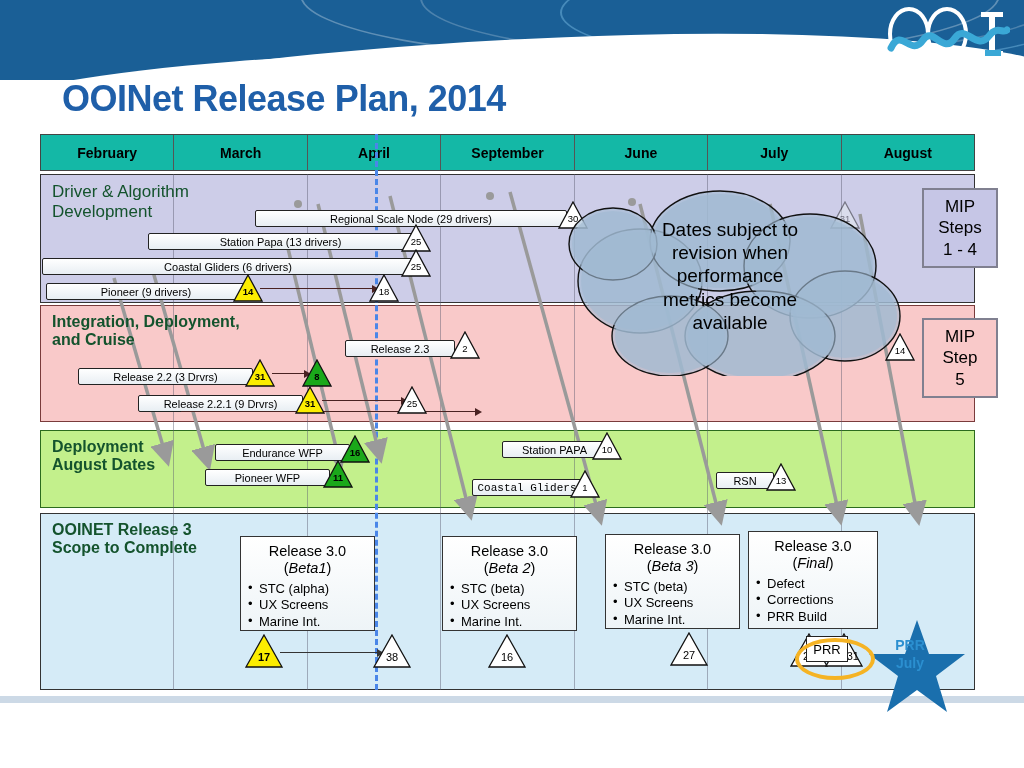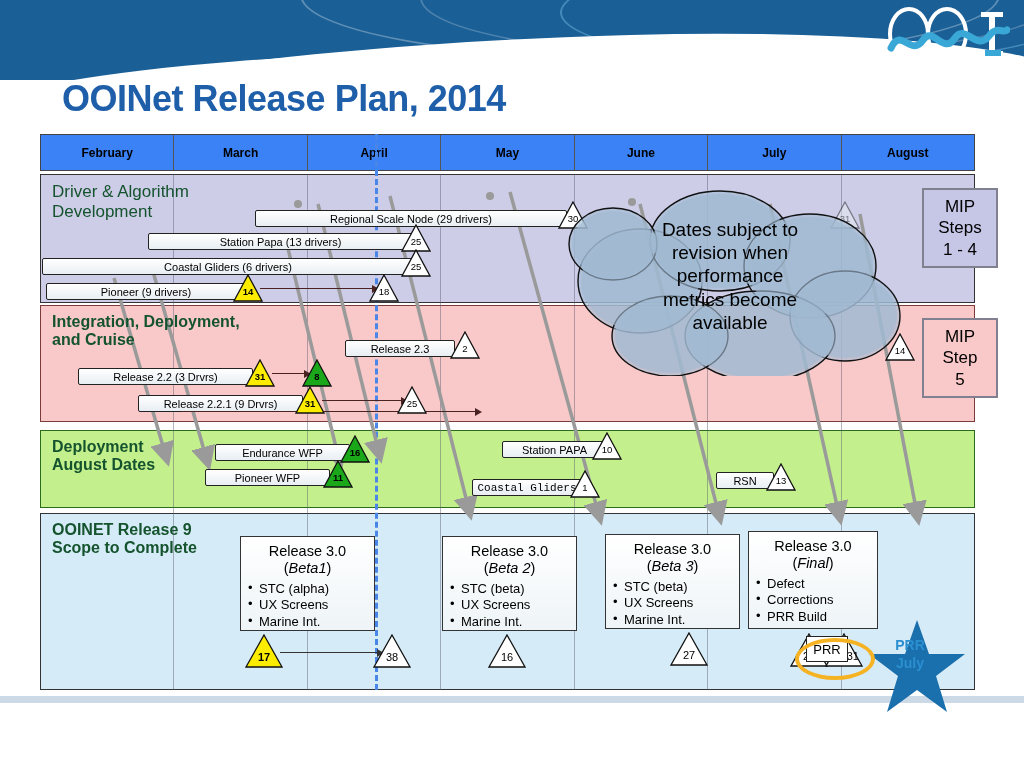--- a/index.html
+++ b/index.html
@@ -40,22 +40,22 @@
     font-size:36px; font-weight:bold; color:#1f5fa9;
     letter-spacing:-0.5px;
   }
   
   #month-header {
     position:absolute; left:40px; top:134px; width:935px; height:37px;
     display:flex; border:1px solid #444; background:#dee2ef;
   }
   #month-header .mh {
     flex:1 1 0; display:flex; align-items:center; justify-content:center;
-    font-size:12px; font-weight:bold; color:#000;
-    border-right:1px solid #555; background:#3b82f6;
+    font-size:14px; font-weight:bold; color:#000;
+    border-right:1px solid #555; background:#14b8a6;
   }
   #month-header .mh:last-child { border-right:none; }
   
   #chart { position:absolute; left:40px; top:174px; width:935px; height:516px; }
   .band {
     position:absolute; left:0; width:935px;
     border:1px solid #333;
   }
   #band-driver { top:0;   height:129px; background:#cdcde8; }
   #band-integ  { top:131px; height:117px; background:#f9c9c9; border-color:#7a3b3b; }
@@ -166,21 +166,21 @@
   <path d="M6 42 C16 20, 26 52, 38 34 C48 19, 58 50, 70 32 C80 17, 92 46, 104 30 C112 19, 118 28, 122 24" fill="none" stroke="#3aa8d6" stroke-width="7" stroke-linecap="round"></path>
   <rect x="100" y="44" width="16" height="6" fill="#3aa8d6"></rect>
 </svg>
 
 <div id="page-title">OOINet Release Plan, 2014</div>
 
 <div id="month-header">
   <div class="mh">February</div>
   <div class="mh">March</div>
   <div class="mh">April</div>
-  <div class="mh">May</div>
+  <div class="mh">September</div>
   <div class="mh">June</div>
   <div class="mh">July</div>
   <div class="mh">August</div>
 </div>
 
 <div id="chart">
 
   <div class="band" id="band-driver"></div>
   <div class="band" id="band-integ"></div>
   <div class="band" id="band-cruise"></div>
@@ -225,21 +225,21 @@
   </div>
   <div class="band-title" id="t-integ">
     <div>Integration, Deployment,</div>
     <div>and Cruise</div>
   </div>
   <div class="band-title" id="t-cruise">
     <div>Deployment</div>
     <div>August Dates</div>
   </div>
   <div class="band-title" id="t-scope">
-    <div>OOINET Release 9</div>
+    <div>OOINET Release 3</div>
     <div>Scope to Complete</div>
   </div>
 
   <div class="bar" style="left:215px; top:36px; width:312px;">Regional Scale Node (29 drivers)</div>
   <div class="tri white" style="left:518px; top:27px;">
     <svg width="30" height="28" viewBox="0 0 30 28">
         <polygon points="15,1 29,27 1,27" fill="#ffffff" stroke="#111" stroke-width="1.3"></polygon>
       </svg>
     <div class="num">30</div>
   </div>

